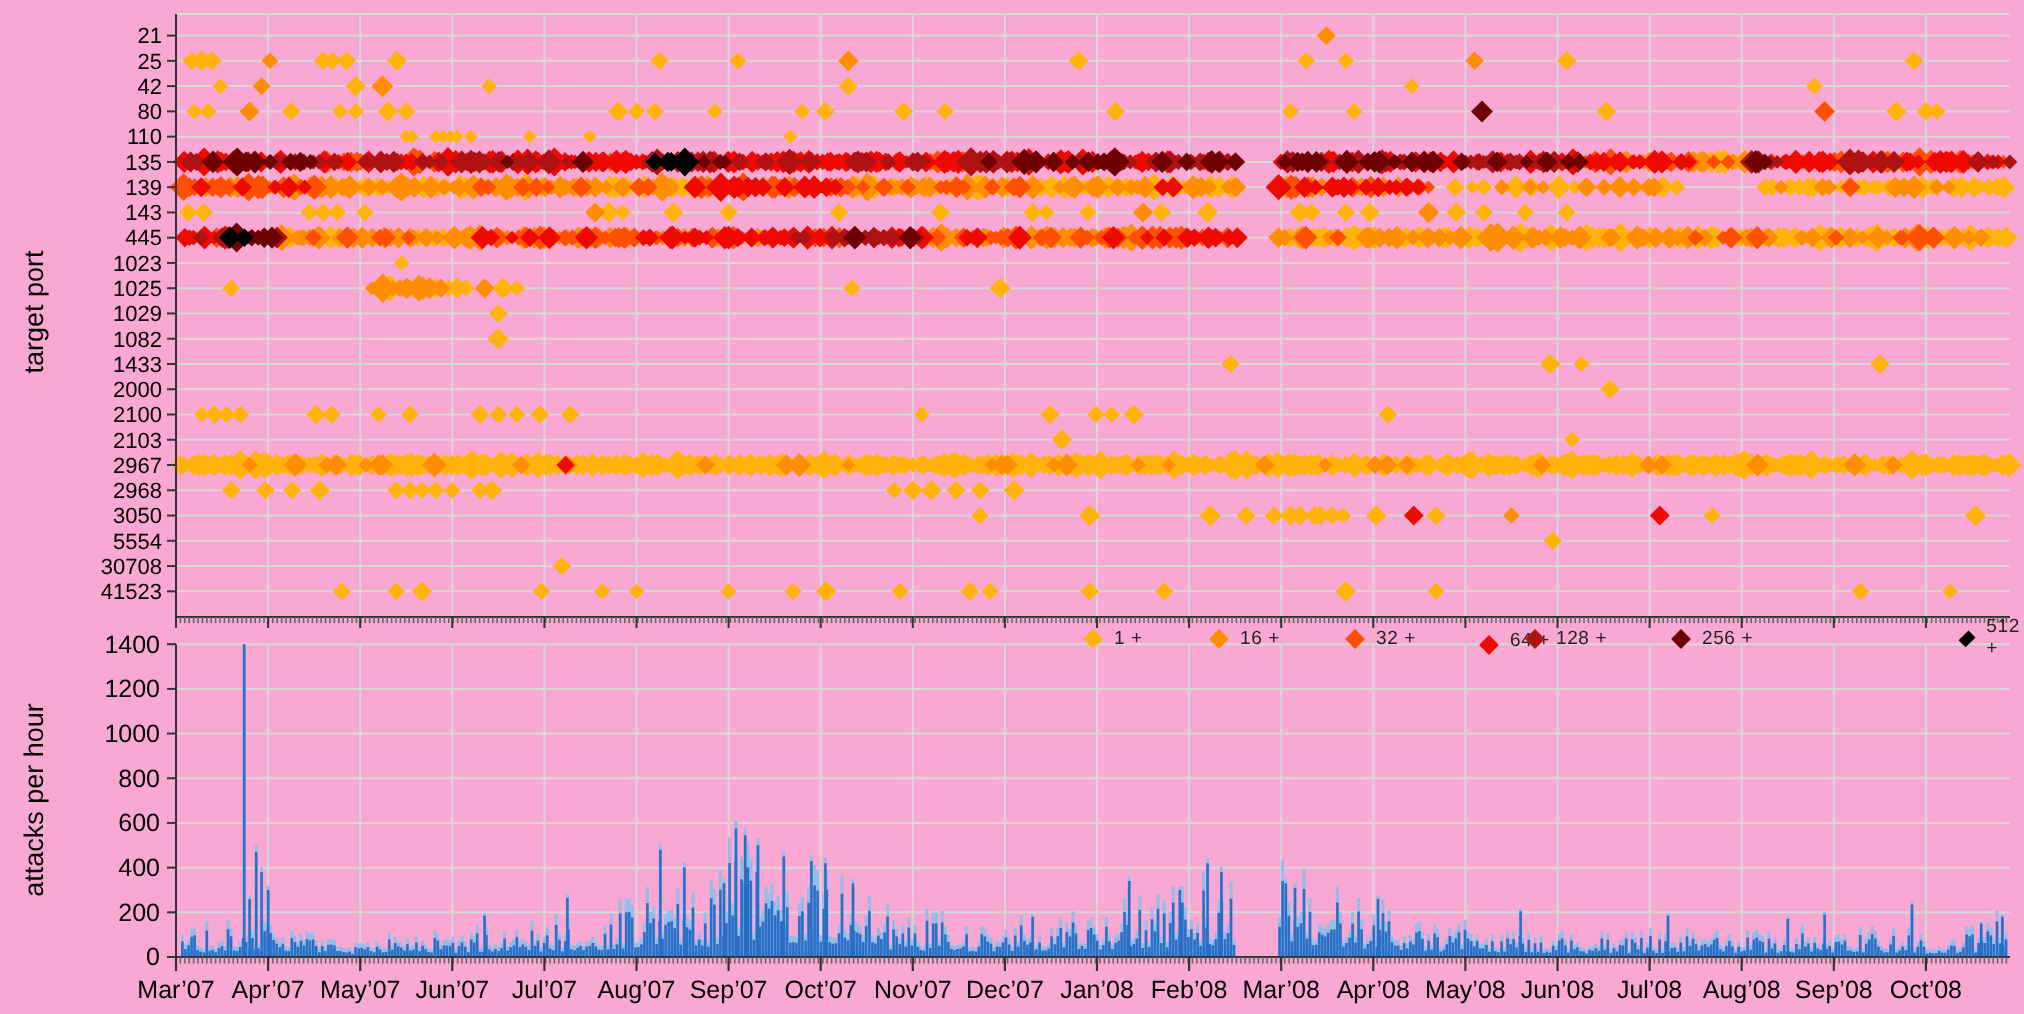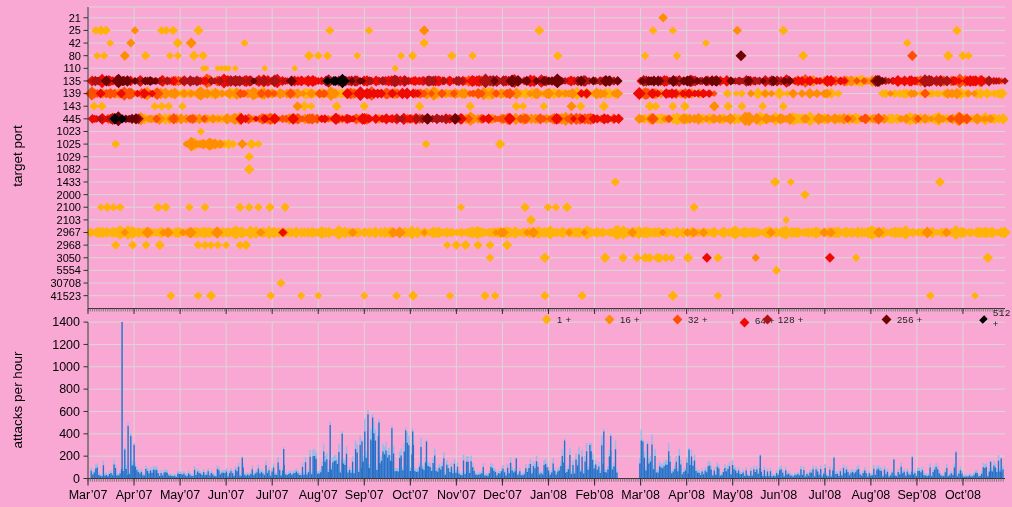--- a/index.html
+++ b/index.html
@@ -349,22 +349,22 @@
         <span class="lab">32 +</span>
       </div>
       <div class="legend-item" style="left: 741px; align-items: flex-end;">
         <span class="dia" style="background: rgb(238, 10, 0);"></span>
         <span class="lab">64 +</span>
       </div>
       <div class="legend-item" style="left: 764px;">
         <span class="dia" style="background: rgb(174, 18, 18);"></span>
         <span class="lab">128 +</span>
       </div>
-      <div class="legend-item" style="left: 883px;">
+      <div class="legend-item" style="left: 837px;">
         <span class="dia" style="background: rgb(110, 2, 2);"></span>
         <span class="lab">256 +</span>
       </div>
-      <div class="legend-item" style="left: 981px; font-family: Liberation Mono, monospace;">
+      <div class="legend-item" style="left: 981px;">
         <span class="dia" style="background: rgb(0, 0, 0);"></span>
         <span class="lab">512 +</span>
       </div>
     </div>
 </div>
 
 </body></html>

